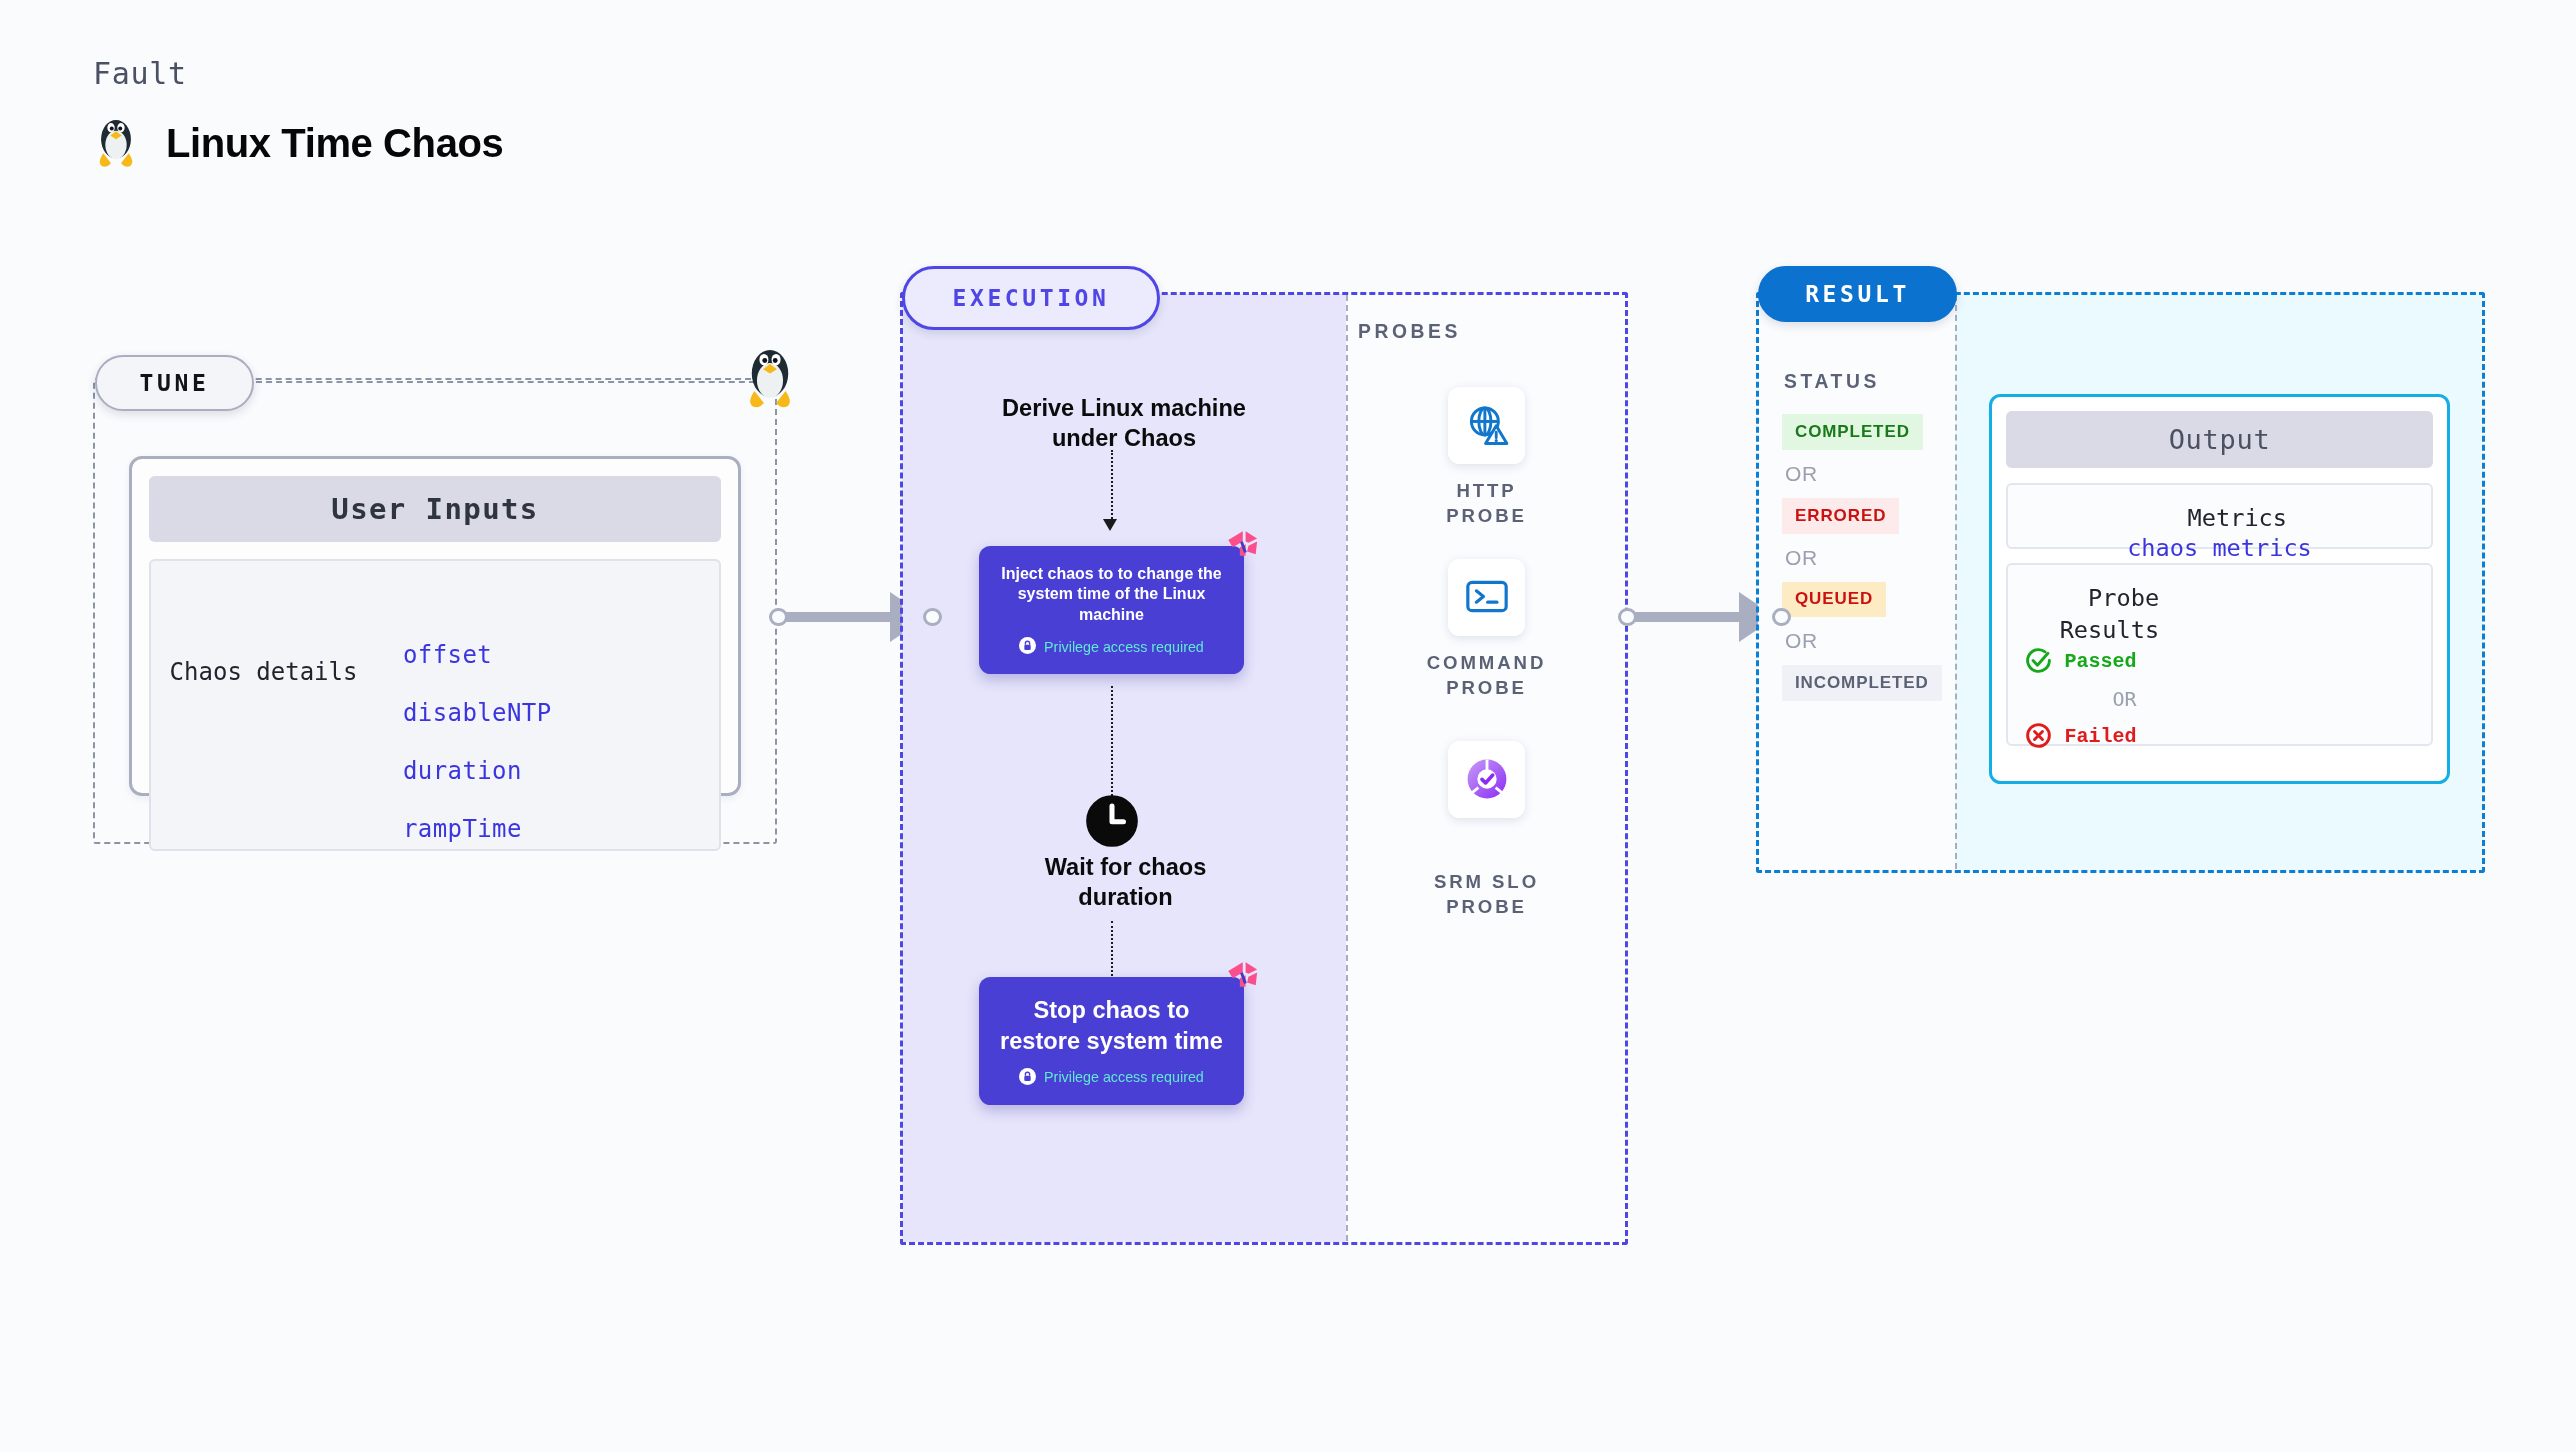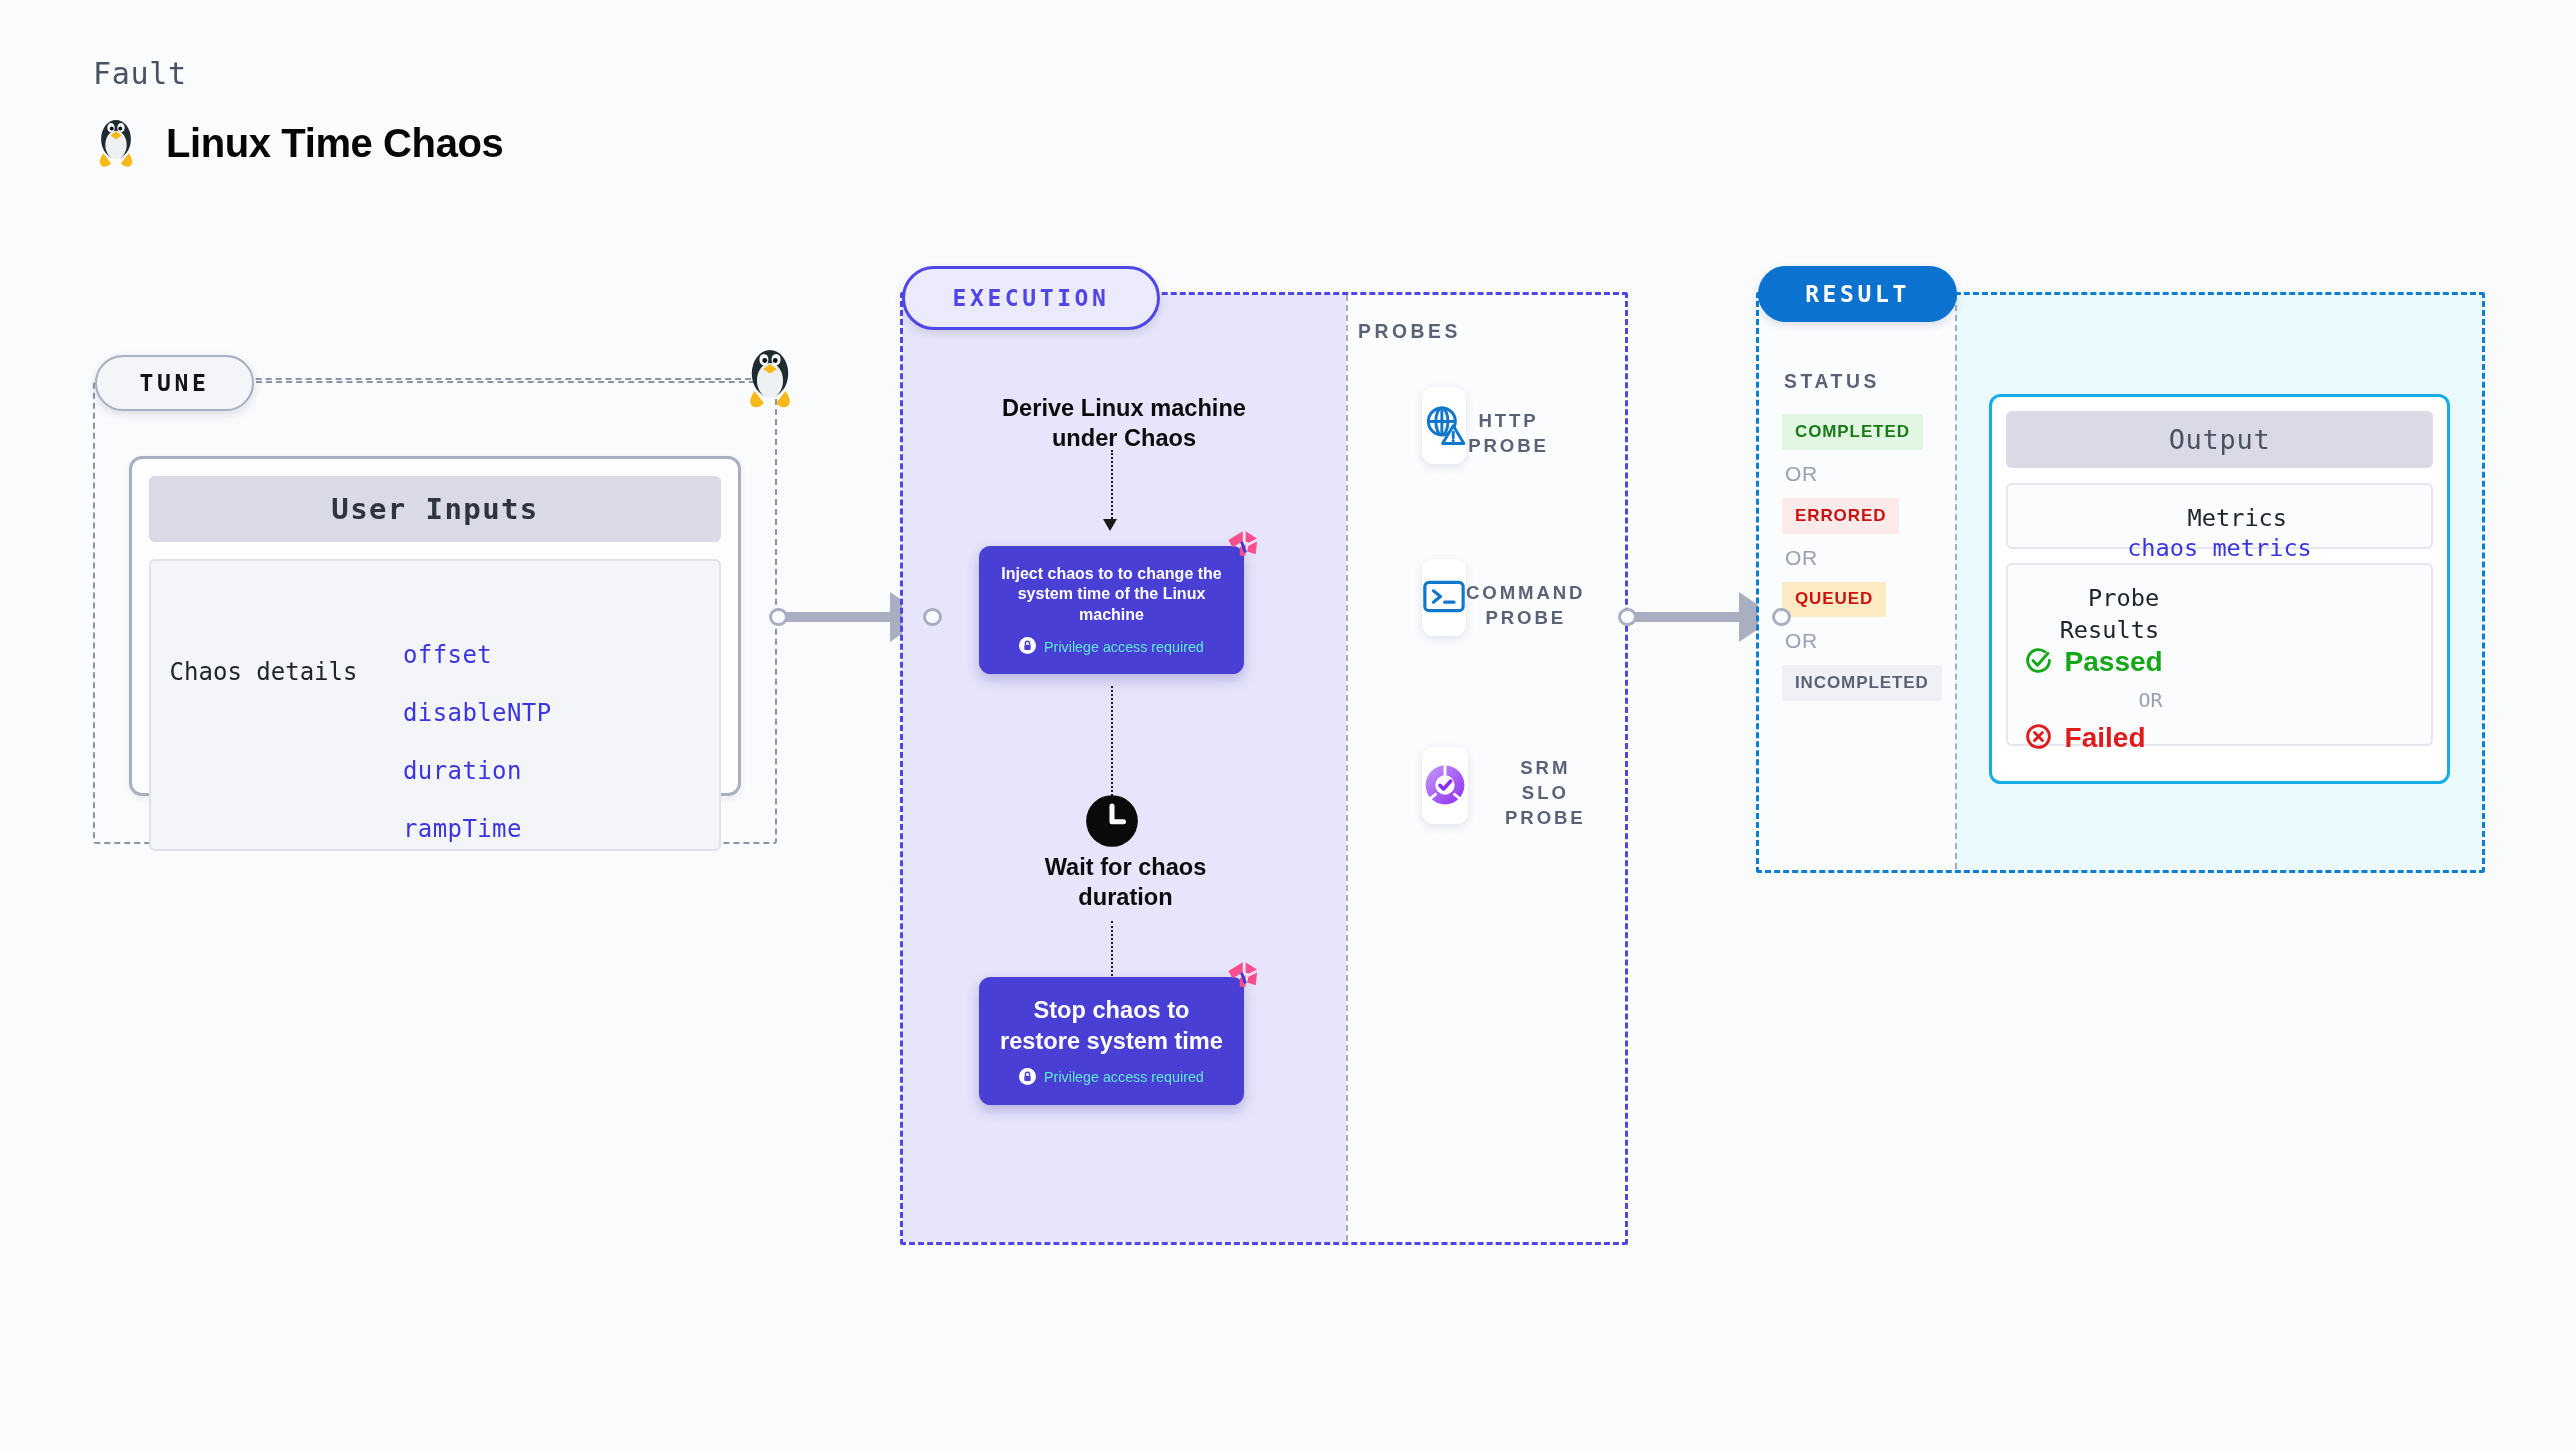--- a/index.html
+++ b/index.html
@@ -96,21 +96,21 @@
     color:#ffffff; font-weight:bold; font-size:16px; line-height:1.3;
     text-align:center; font-family:"Liberation Sans", sans-serif;
   }
   .priv-row { display:flex; align-items:center; gap:7.9px; margin-top:11.5px; }
   .priv-text { color:#5eead4; font-size:14.3px; font-family:"Liberation Sans", sans-serif; }
   .harness-mark { position:absolute; top:-19.3px; right:-15.8px; }
 
   .clock-icon { position:absolute; }
 
   
-  .probe { position:absolute; display:flex; flex-direction:row; align-items:center; }
+  .probe { position:absolute; display:flex; flex-direction:column; align-items:center; }
   .probe-tile {
     width:77px; height:77px; background:#ffffff; border-radius:11.5px;
     box-shadow: 0 2.9px 9.3px rgba(40,60,110,.13);
     display:flex; align-items:center; justify-content:center;
   }
   .probe-label {
     margin-top:14.3px; text-align:center; font-weight:bold; font-size:18.6px;
     letter-spacing:2.9px; color:#5b6276; line-height:1.35;
     font-family:"Liberation Sans", sans-serif; white-space:pre-line;
   }
@@ -144,21 +144,21 @@
     border-radius:5.7px; display:flex; align-items:flex-start; padding:18.6px 15.8px;flex-direction:column;
   }
   .out-key {
     font-family:"DejaVu Sans Mono", monospace; font-size:23.6px;
     color:#20242c; width:135px; line-height:1.32; flex:none;
   }
   .out-val-link {
     font-family:"DejaVu Sans Mono", monospace; font-size:23.6px; color:#3b35e0;
   }
   .res-line { display:flex; align-items:center; gap:11.5px; }
-  .res-text { font-size:28px; font-weight:bold; font-family:Liberation Sans, sans-serif; }
+  .res-text { font-size:20px; font-weight:bold; font-family:Liberation Mono, monospace; }
   .res-or {
     font-family:"DejaVu Sans Mono", monospace; font-size:20px;
     color:#9aa0b0; margin:10px 0 10px 2.9px;
   }
 
   
   .conn { position:absolute; display:flex; align-items:center; }
   .conn-dot {
     width:18.6px; height:18.6px; border-radius:50%; background:#fafbfd;
     border:3.6px solid #a9aec0; flex:none; z-index:2;

